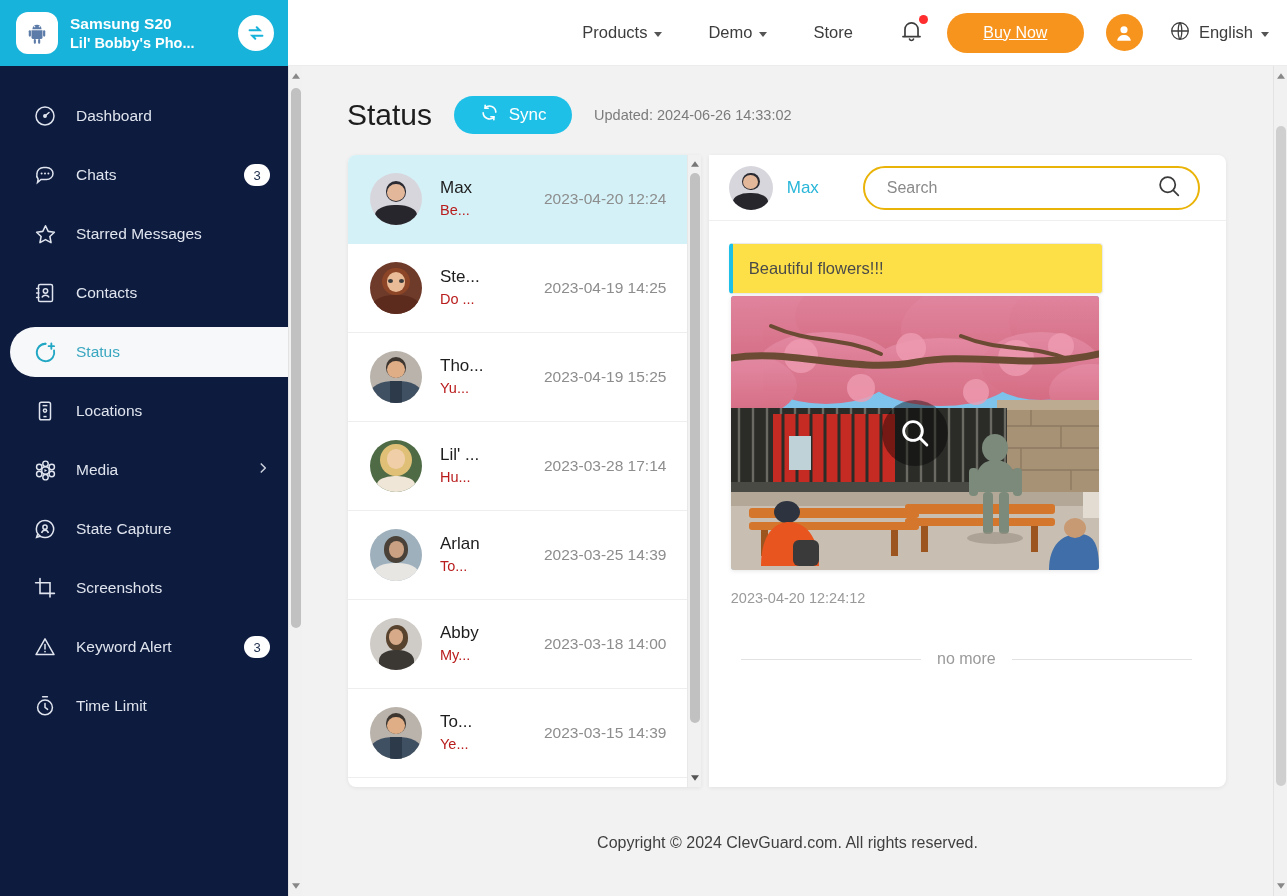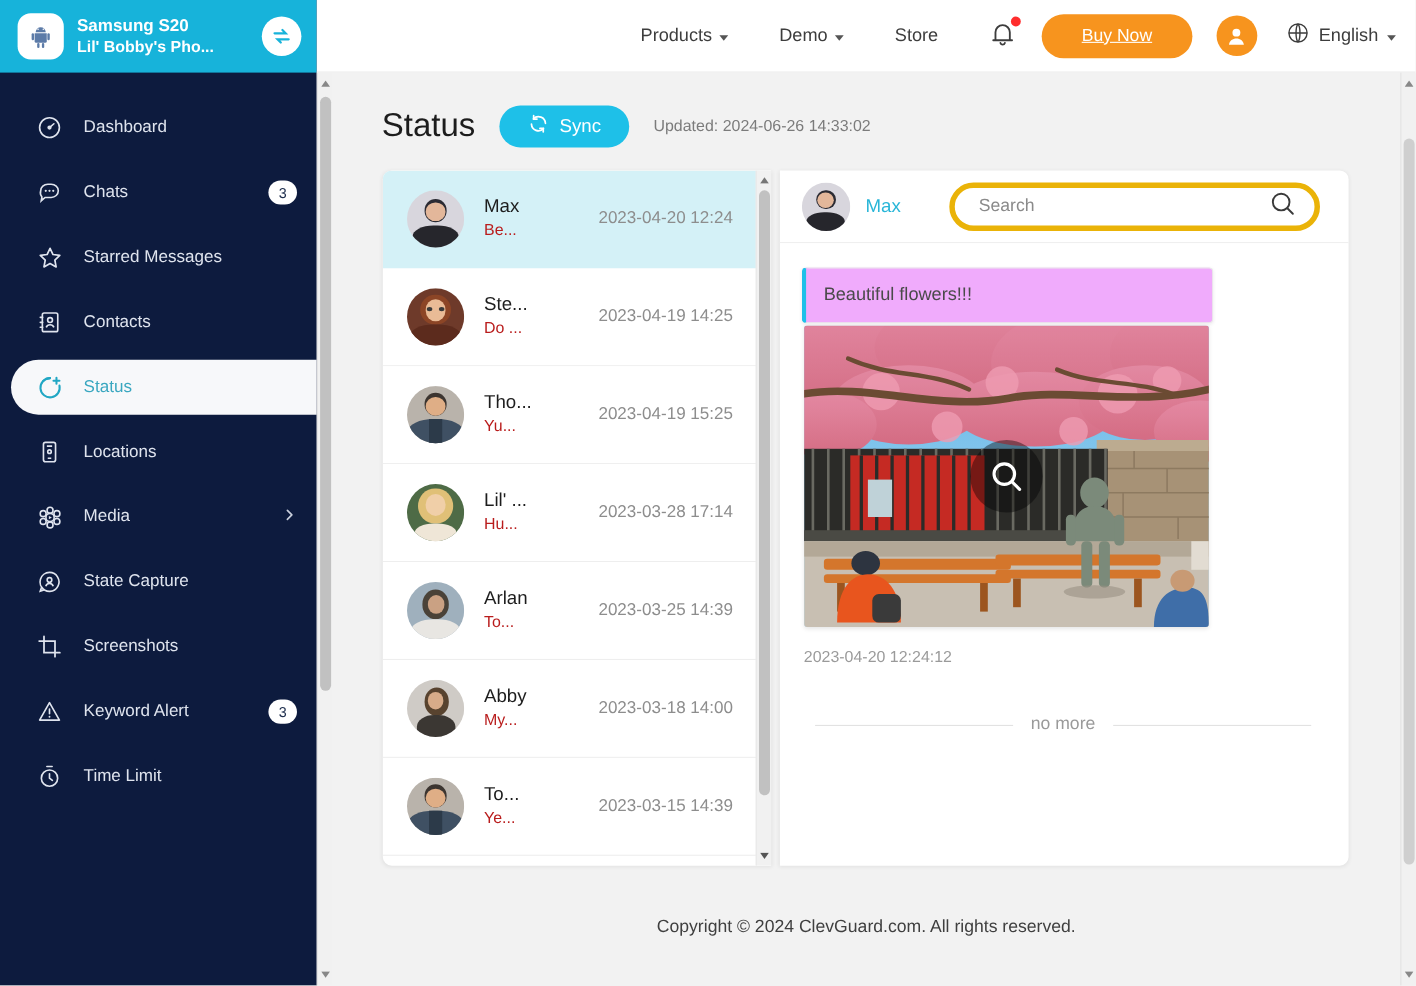--- a/index.html
+++ b/index.html
@@ -215,36 +215,36 @@
   .detail-head {
     height: 66px; flex: none;
     display: flex; align-items: center; gap: 14px;
     padding: 0 26px 0 20px;
     border-bottom: 1px solid #efefef;
   }
   .d-av { width: 44px; height: 44px; border-radius: 50%; overflow: hidden; flex:none; }
   .d-name { font-size: 17px; color: #29b6d8; width: 62px; flex:none;
             white-space: nowrap; overflow: hidden; }
   .search-box {
-    flex: 1; height: 44px; border: 5px solid #eab308; border-radius: 22px;
+    flex: 1; height: 44px; border: 2px solid #eab308; border-radius: 22px;
     display: flex; align-items: center; padding: 0 16px 0 22px;
     background: #ffffff;
   }
   .search-input {
     flex: 1; border: none; outline: none; background: transparent;
     font-size: 16px; color: #3a3a3a;
     font-family: "Liberation Sans", sans-serif;
   }
   .search-input::placeholder { color: #8a8a8a; }
 
   .detail-body { flex: 1; padding: 22px 24px 0 20px; overflow: hidden; }
 
   .post { position: relative; width: 374px; }
   .post-text-card {
-    background: #f0abfc; border: 1px solid #eaeaea;
+    background: #fde047; border: 1px solid #eaeaea;
     border-left: 4px solid #1ec0e8;
     border-radius: 4px;
     padding: 15px 16px 15px 16px;
     font-size: 16.5px; color: #4a4a4a;
     box-shadow: 0 1px 3px rgba(0,0,0,.06);
     position: relative; z-index: 2;
   }
   .post-media {
     position: relative; width: 368px; height: 274px;
     margin: 2px 0 0 2px; border-radius: 3px; overflow: hidden;

